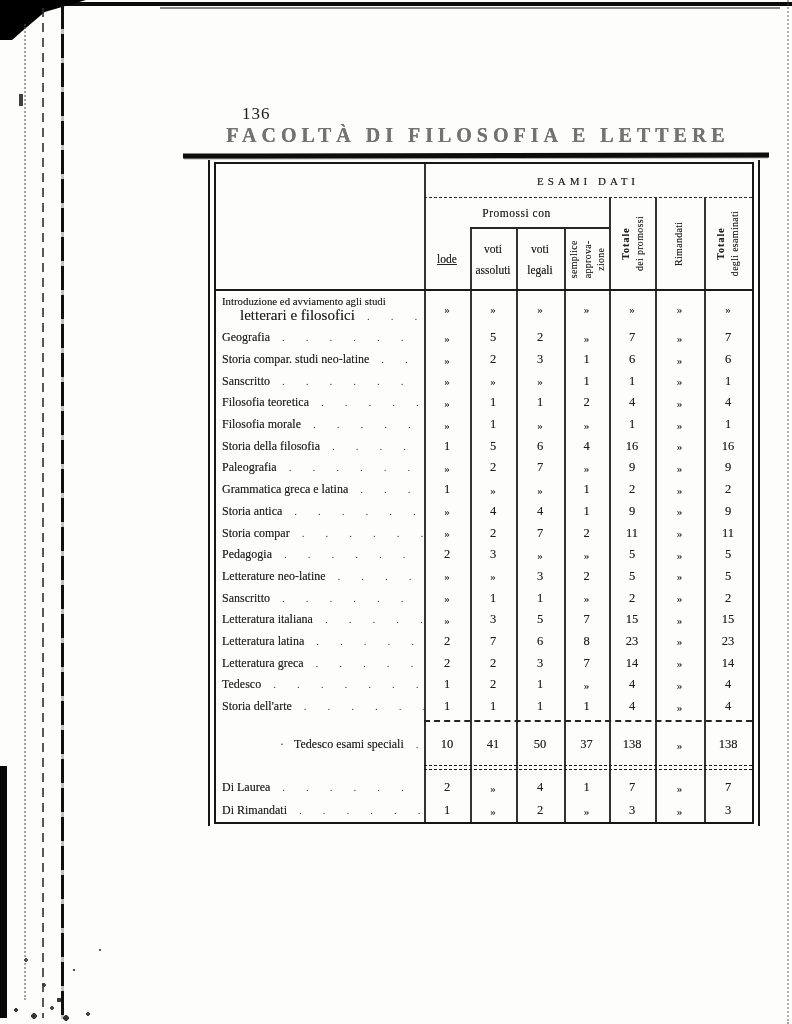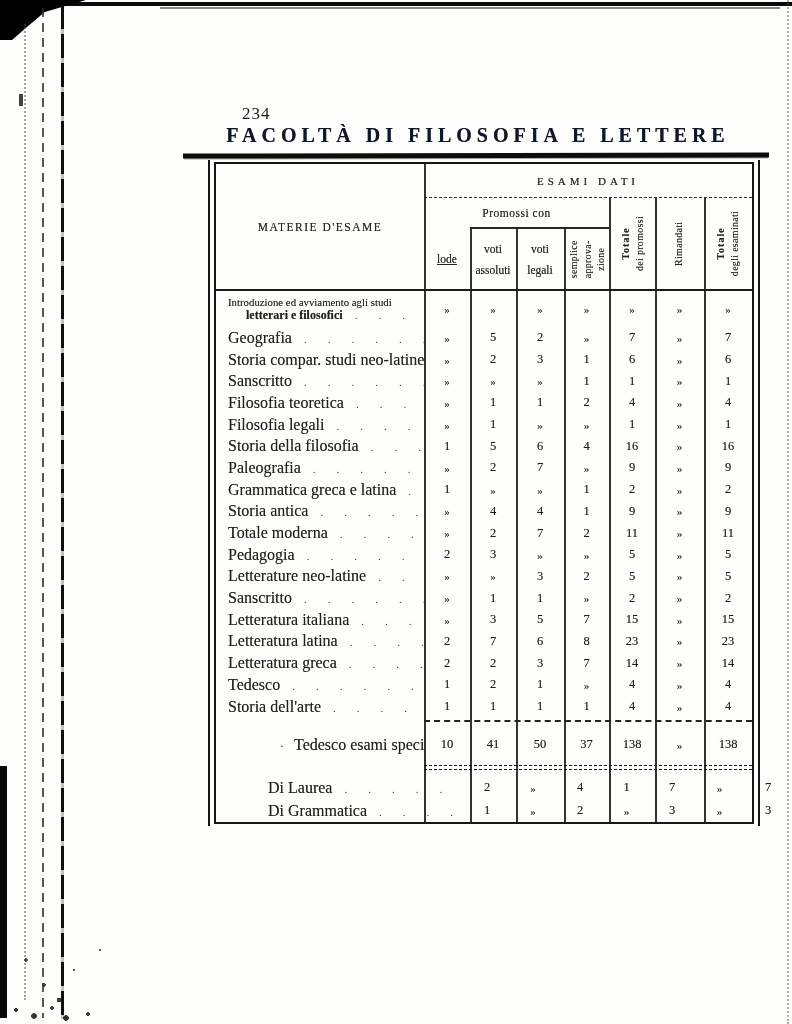--- a/index.html
+++ b/index.html
@@ -30,21 +30,21 @@
       radial-gradient(circle 2px at 84px 84px,#222 90%,transparent),
       radial-gradient(circle 2px at 40px 55px,#333 90%,transparent),
       radial-gradient(circle 1.5px at 70px 40px,#333 90%,transparent),
       radial-gradient(circle 2px at 22px 30px,#3a3a3a 90%,transparent),
       radial-gradient(circle 1.5px at 96px 20px,#444 90%,transparent),
       radial-gradient(circle 2.5px at 55px 70px,#191919 90%,transparent); }
 
   
   .pagenum { position:absolute; left:242px; top:104px; font-size:17px; letter-spacing:1px; color:#1c1c1c; }
   .title { position:absolute; left:188px; top:124px; width:580px; text-align:center;
-    font-weight:bold; font-size:20px; letter-spacing:5px; color:#0f172a;
+    font-weight:bold; font-size:20px; letter-spacing:5px; color:#737373;
     text-shadow:0 0 .6px rgba(0,0,0,.6); }
   .title-rule { position:absolute; left:183px; top:153px; width:586px; height:5px; background:#0d0d0d;
     transform:rotate(-.12deg); box-shadow:0 2px 0 -1px rgba(20,20,20,.35); }
 
   
   .touter { position:absolute; width:2px; top:160px; height:666px; background:#161616; }
   .touter.l { left:208px; } .touter.r { left:758px; }
   .tframe { position:absolute; left:214px; top:162px; width:540px; height:662px;
     border:2px solid #161616; background:transparent; }
   .ln { position:absolute; background:#222; }
@@ -78,81 +78,80 @@
   .h-ri { left:439px; top:33px; width:49px; height:93px; }
   .h-te { left:488px; top:33px; width:48px; height:93px; }
   .rot { transform:rotate(-90deg); white-space:nowrap; text-align:center;
     font-size:10px; line-height:1.35; letter-spacing:.3px; }
   .rot .b { font-weight:bold; letter-spacing:1px; }
 
   
   .tbody { position:absolute; left:0; top:127px; width:536px; }
   .row { display:flex; align-items:center; height:21.7px; }
   .row.tall { height:36px; }
-  .label-cell { width:208px; padding-left:12px; overflow:hidden; display:flex; align-items:baseline; }
-  .label-cell .lab { font-size:16px; white-space:nowrap; color:#1f1f1f; text-shadow:0 0 .5px rgba(0,0,0,.45); }
+  .label-cell { width:208px; padding-left:6px; overflow:hidden; display:flex; align-items:baseline; }
+  .label-cell .lab { font-size:12px; white-space:nowrap; color:#1f1f1f; text-shadow:0 0 .5px rgba(0,0,0,.45); }
   .tall .label-cell { flex-direction:column; align-items:stretch; }
   .tall .lab-line1 { font-size:10.8px; white-space:nowrap; }
   .tall .lab-row2 { display:flex; align-items:baseline; padding-left:18px; }
-  .tall .lab-row2 .lab { font-size:12px;font-weight:bold; }
+  .tall .lab-row2 .lab { font-size:15px; }
   .leader { flex:1; overflow:hidden; white-space:nowrap; letter-spacing:21px; font-size:11px;
     color:#3a3a3a; padding-left:12px; }
   .vcell { text-align:center; font-size:12.5px; color:#1c1c1c; text-shadow:0 0 .5px rgba(0,0,0,.4); }
   .vcell.ditto { font-size:11px; color:#2e2e2e; }
   .vc0 { width:46px; } .vc1 { width:46px; } .vc2 { width:48px; } .vc3 { width:45px; }
   .vc4 { width:46px; } .vc5 { width:49px; } .vc6 { width:48px; }
 
   
   .dash-rule { position:absolute; left:208px; top:556px; width:328px; height:0;
     border-top:2px dashed #242424; }
   .totals-row { position:absolute; left:0; top:570px; width:536px; height:28px; }
   .totals-row .label-cell { padding-left:64px; }
   .totals-row .bullet { font-size:12px; padding-right:10px; color:#333; }
   .dbl-rule { position:absolute; left:208px; top:601px; width:328px; height:5px;
     border-top:1.5px dashed #141414; border-bottom:1.5px dashed #141414; }
-  .finals { position:absolute; left:0; top:612px; width:536px;margin-left:40px; }
+  .finals { position:absolute; left:0; top:612px; width:536px; }
   .finals .row { height:23px; }
 </style>
 </head>
 <body>
 
 <div class="page">
 
   <div class="art top-band"></div>
   <div class="art top-band2"></div>
   <div class="art corner-blob"></div>
   <div class="art left-line-a"></div>
   <div class="art left-line-b"></div>
   <div class="art left-line-c"></div>
   <div class="art left-bar"></div>
   <div class="art right-line"></div>
   <div class="art gutter-mark"></div>
   <div class="art speckles"></div>
 
-  <div class="pagenum">234</div>
+  <div class="pagenum">136</div>
   <div class="title">FACOLTÀ DI FILOSOFIA E LETTERE</div>
   <div class="title-rule"></div>
 
   <div class="touter l"></div>
   <div class="touter r"></div>
 
   <div class="tframe">
 
     <div class="ln vln v0"></div>
     <div class="ln vln v1"></div>
     <div class="ln vln v2"></div>
     <div class="ln vln v3"></div>
     <div class="ln vln v4"></div>
     <div class="ln vln v5"></div>
     <div class="ln vln v6"></div>
     <div class="ln hln-dash" style="left:208px;top:33px;width:328px;"></div>
     <div class="ln hln" style="left:254px;top:63px;width:139px;"></div>
     <div class="ln hdr-bottom"></div>
 
-    <div class="hcell h-materie">MATERIE D'ESAME</div>
     <div class="hcell h-esami">ESAMI DATI</div>
     <div class="hcell h-promossi">Promossi con</div>
     <div class="hcell h-lode">lode</div>
     <div class="hcell h-2line h-va">
       <div>voti</div>
       <div>assoluti</div>
     </div>
     <div class="hcell h-2line h-vl">
       <div>voti</div>
       <div>legali</div>
@@ -246,21 +245,21 @@
           <div class="vcell vc0 ditto">»</div>
           <div class="vcell vc1">1</div>
           <div class="vcell vc2">1</div>
           <div class="vcell vc3">2</div>
           <div class="vcell vc4">4</div>
           <div class="vcell vc5 ditto">»</div>
           <div class="vcell vc6">4</div>
         </div>
         <div class="row">
           <div class="label-cell">
-            <div class="lab">Filosofia legali</div>
+            <div class="lab">Filosofia morale</div>
             <div class="leader">..........</div>
           </div>
           <div class="vcell vc0 ditto">»</div>
           <div class="vcell vc1">1</div>
           <div class="vcell vc2 ditto">»</div>
           <div class="vcell vc3 ditto">»</div>
           <div class="vcell vc4">1</div>
           <div class="vcell vc5 ditto">»</div>
           <div class="vcell vc6">1</div>
         </div>
@@ -311,21 +310,21 @@
           <div class="vcell vc0 ditto">»</div>
           <div class="vcell vc1">4</div>
           <div class="vcell vc2">4</div>
           <div class="vcell vc3">1</div>
           <div class="vcell vc4">9</div>
           <div class="vcell vc5 ditto">»</div>
           <div class="vcell vc6">9</div>
         </div>
         <div class="row">
           <div class="label-cell">
-            <div class="lab">Totale moderna</div>
+            <div class="lab">Storia compar</div>
             <div class="leader">..........</div>
           </div>
           <div class="vcell vc0 ditto">»</div>
           <div class="vcell vc1">2</div>
           <div class="vcell vc2">7</div>
           <div class="vcell vc3">2</div>
           <div class="vcell vc4">11</div>
           <div class="vcell vc5 ditto">»</div>
           <div class="vcell vc6">11</div>
         </div>
@@ -463,21 +462,21 @@
           <div class="vcell vc0">2</div>
           <div class="vcell vc1 ditto">»</div>
           <div class="vcell vc2">4</div>
           <div class="vcell vc3">1</div>
           <div class="vcell vc4">7</div>
           <div class="vcell vc5 ditto">»</div>
           <div class="vcell vc6">7</div>
         </div>
         <div class="row">
           <div class="label-cell">
-            <div class="lab">Di Grammatica</div>
+            <div class="lab">Di Rimandati</div>
             <div class="leader">..........</div>
           </div>
           <div class="vcell vc0">1</div>
           <div class="vcell vc1 ditto">»</div>
           <div class="vcell vc2">2</div>
           <div class="vcell vc3 ditto">»</div>
           <div class="vcell vc4">3</div>
           <div class="vcell vc5 ditto">»</div>
           <div class="vcell vc6">3</div>
         </div>

